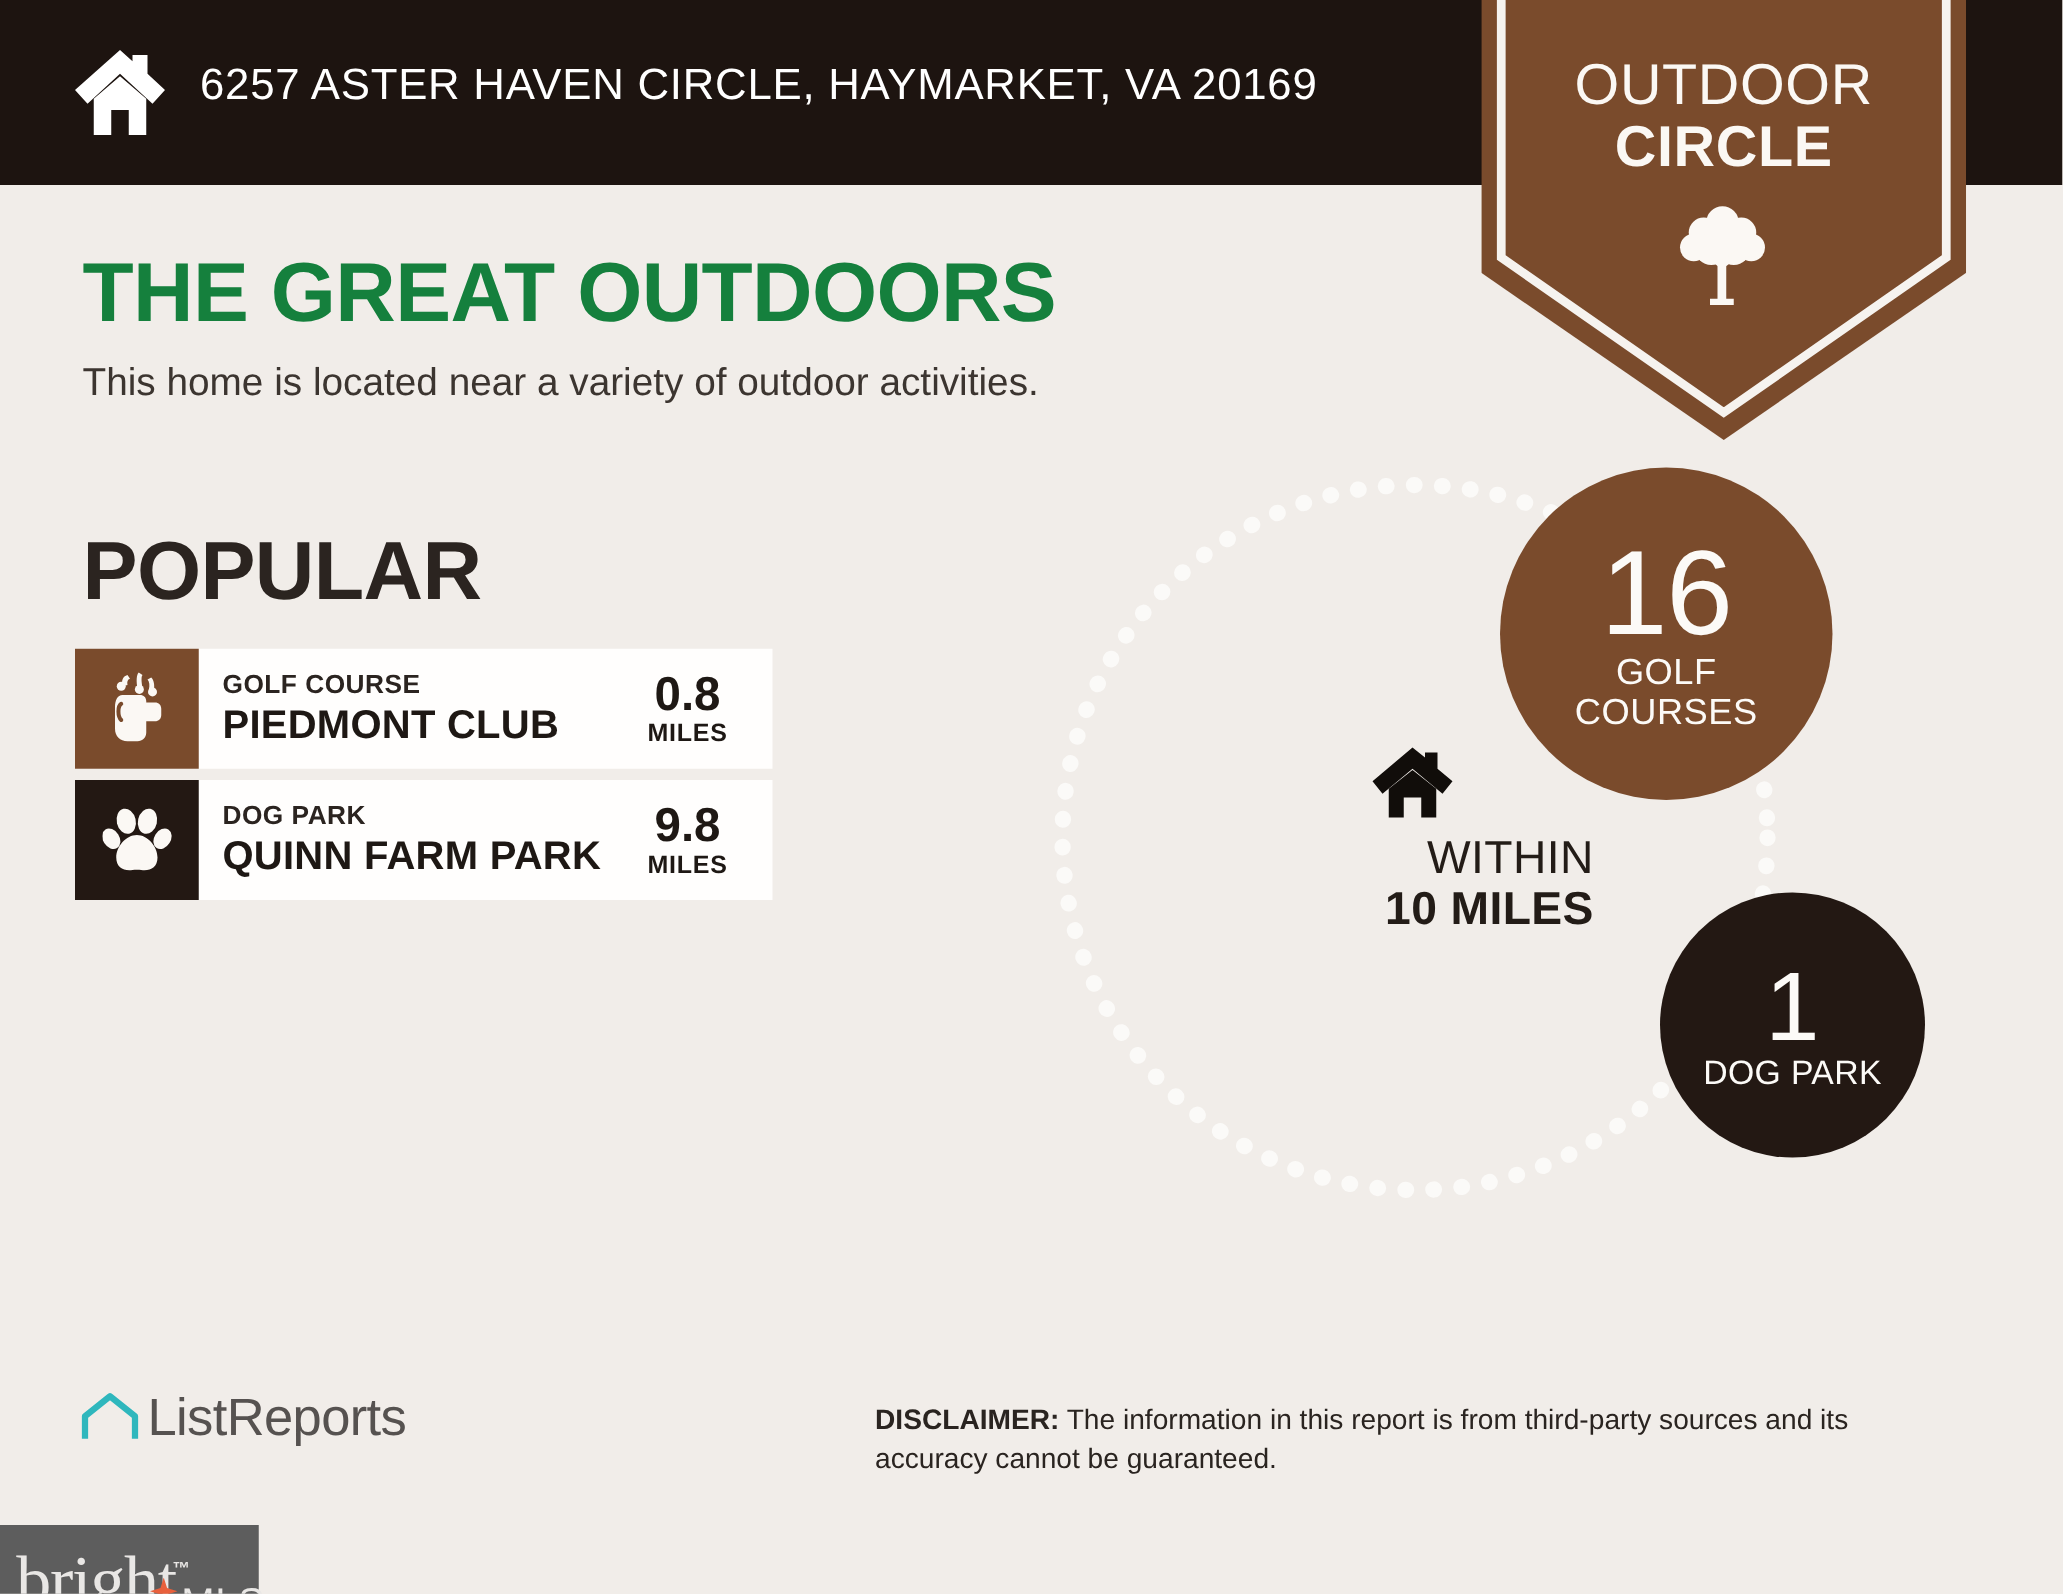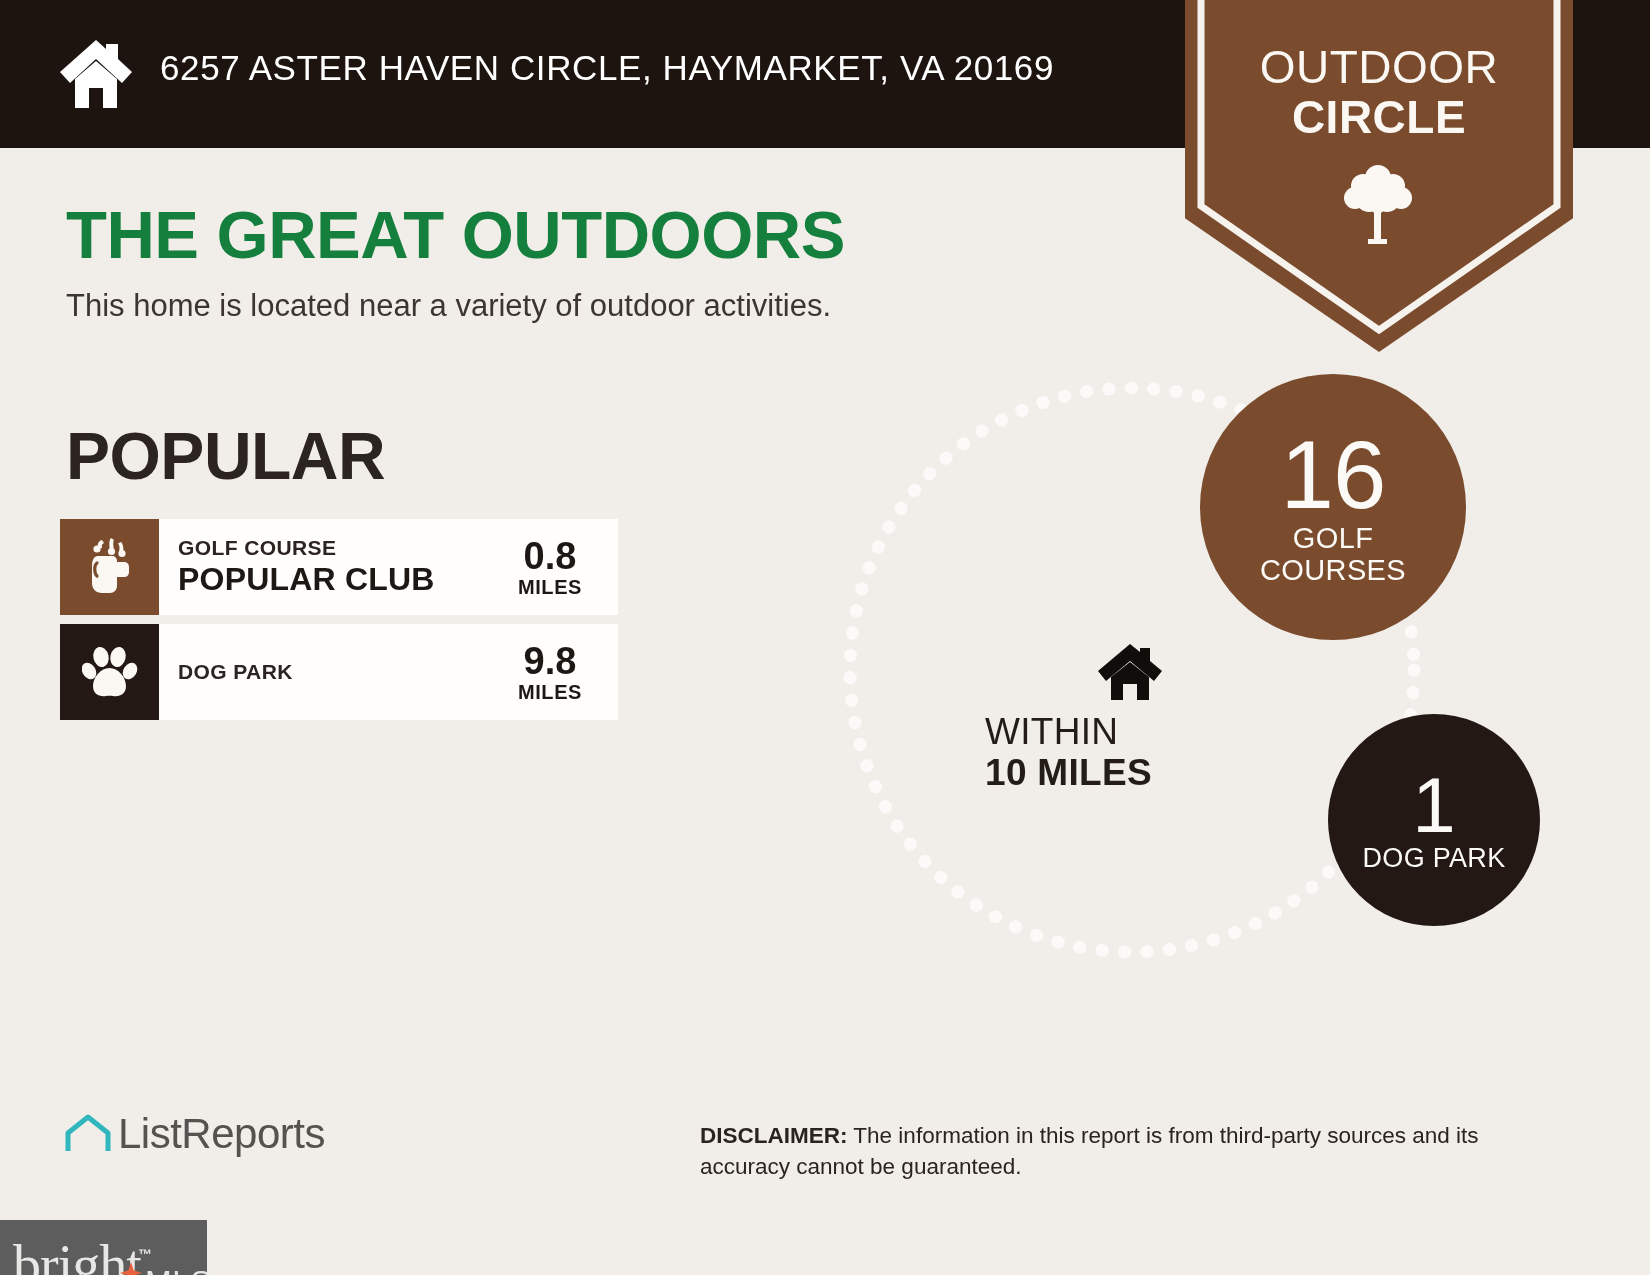--- a/index.html
+++ b/index.html
@@ -91,21 +91,21 @@
 
   .circle-dog{
     position:absolute;left:1328px;top:714px;width:212px;height:212px;
     border-radius:50%;background:#231813;
     display:flex;flex-direction:column;align-items:center;justify-content:center;
   }
   .circle-dog .big{font-size:78px;font-weight:400;color:#fcfaf7;line-height:76px;}
   .circle-dog .lbl{font-size:27px;font-weight:400;color:#fcfaf7;line-height:30px;letter-spacing:0.3px;}
 
   .within{
-    position:absolute;left:985px;top:642px;width:290px;text-align:left;
+    position:absolute;left:985px;top:596px;width:290px;text-align:right;
   }
   .within-house{width:66px;height:60px;margin:0 auto 10px;display:block;}
   .within-l1{font-size:37px;font-weight:400;color:#231c17;line-height:40px;letter-spacing:0.3px;}
   .within-l2{font-size:37px;font-weight:700;color:#231c17;line-height:42px;letter-spacing:0.3px;}
 
   
   .listreports{position:absolute;left:62px;top:1110px;display:flex;align-items:center;}
   .lr-mark{width:52px;height:46px;margin-right:4px;}
   .lr-text{font-size:42px;color:#565250;font-weight:400;letter-spacing:-0.5px;}
 
@@ -190,21 +190,21 @@
             <circle cx="38" cy="17.5" r="3.6"></circle>
             <path d="M14 20 C10 20 8 24 8 30 L8 47 C8 53 12 57 18 57 L26 57 C30 57 33 54 33 50
                      L33 41 L40 41 C43 41 45 39 45 36 L45 31 C45 28 43 26 40 26 L33 26
                      L33 25 C33 22 31 20 28 20 Z"></path>
           </g>
           <path d="M13 27 C10 29 10 37 13 40" fill="none" stroke="#7a4b2c" stroke-width="3.2" stroke-linecap="round"></path>
         </svg>
       </div>
       <div class="row-text">
         <div class="row-cat">GOLF COURSE</div>
-        <div class="row-name">POPULAR CLUB</div>
+        <div class="row-name">PIEDMONT CLUB</div>
       </div>
       <div class="row-dist">
         <div class="row-num">0.8</div>
         <div class="row-unit">MILES</div>
       </div>
     </div>
 
     <div class="row">
       <div class="row-icon dark">
         <svg width="56" height="56" viewBox="0 0 56 56">
@@ -213,20 +213,21 @@
             <ellipse cx="36" cy="13" rx="7.6" ry="10.2" transform="rotate(13 36 13)"></ellipse>
             <ellipse cx="7" cy="27" rx="6.6" ry="8.8" transform="rotate(-32 7 27)"></ellipse>
             <ellipse cx="48" cy="27" rx="6.6" ry="8.8" transform="rotate(32 48 27)"></ellipse>
             <path d="M27.5 24 C36 24 44 33 44 42 C44 50 38 53 31 52 C29 51.6 26 51.6 24 52
                      C17 53 11 50 11 42 C11 33 19 24 27.5 24 Z"></path>
           </g>
         </svg>
       </div>
       <div class="row-text">
         <div class="row-cat">DOG PARK</div>
+        <div class="row-name">QUINN FARM PARK</div>
       </div>
       <div class="row-dist">
         <div class="row-num">9.8</div>
         <div class="row-unit">MILES</div>
       </div>
     </div>
 
   </div>
 
   <svg class="dotted-svg" style="position:absolute;left:820px;top:360px;width:640px;height:620px;" viewBox="0 0 640 620">

